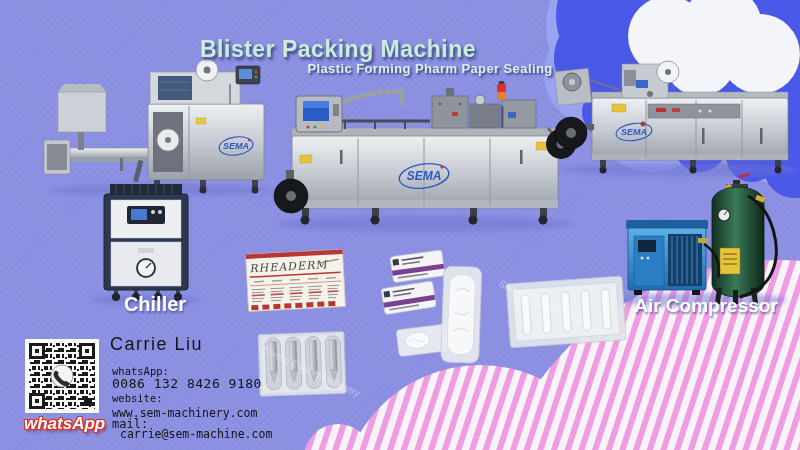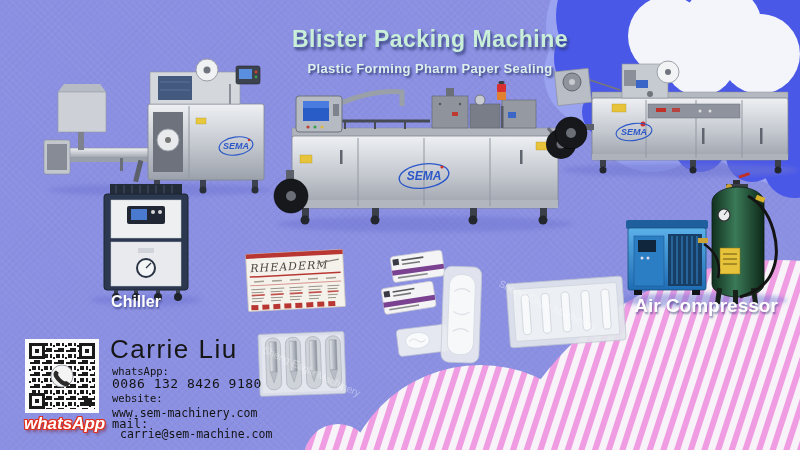--- a/index.html
+++ b/index.html
@@ -7,44 +7,44 @@
     position:relative;width:800px;height:450px;overflow:hidden;
     background-color:#8b90e2;
     background-image:
       repeating-linear-gradient(45deg, rgba(255,255,255,.045) 0 1px, transparent 1px 5px),
       repeating-linear-gradient(-45deg, rgba(70,70,140,.05) 0 1px, transparent 1px 5px);
     font-family:"Liberation Sans",sans-serif;
   }
   svg.scene{position:absolute;left:0;top:0;z-index:1;}
   .txt{position:absolute;z-index:2;white-space:nowrap;}
   .title{
-    left:200px;top:26px;width:460px;text-align:center;
+    left:200px;top:36px;width:460px;text-align:left;
     font-size:23px;font-weight:bold;letter-spacing:.5px;color:#c9eeda;
     text-shadow:1px 1px 0 #5a64a8, 2px 3px 3px rgba(35,45,100,.75);
   }
   .subtitle{
     left:200px;top:61px;width:460px;text-align:center;
     font-size:13px;font-weight:bold;letter-spacing:.4px;color:#def0ee;
     text-shadow:1px 1px 0 #5a64a8, 2px 2px 2px rgba(35,45,100,.7);
   }
   .equip-label{
     color:#fdfdfd;font-weight:bold;text-align:center;
     text-shadow:1px 2px 2px rgba(40,45,110,.55);
   }
-  .chiller-label{left:84px;top:293px;width:104px;font-size:16px;}
+  .chiller-label{left:103px;top:293px;width:104px;font-size:20px;}
   .aircomp-label{left:612px;top:295px;width:188px;font-size:19px;text-align:center;}
   .qr-caption{
     left:24px;top:414px;width:78px;text-align:center;
     font-style:italic;font-weight:bold;font-size:17px;color:#fff;
     text-shadow:-1px 0 #e03020,1px 0 #e03020,0 -1px #e03020,0 1px #e03020,
                 -1px -1px #e03020,1px 1px #e03020,-1px 1px #e03020,1px -1px #e03020,
                 2px 3px 3px rgba(120,10,10,.55);
   }
   .contact{left:108px;top:334px;width:190px;height:110px;position:absolute;z-index:2;color:#131313;}
-  .contact .name{position:absolute;left:2px;top:0;font-size:26px;letter-spacing:1.5px;color:#161616;}
+  .contact .name{position:absolute;left:2px;top:0;font-size:18px;letter-spacing:1.5px;color:#161616;}
   .contact .mono{font-family:"DejaVu Sans Mono",monospace;font-weight:normal;position:absolute;left:4px;}
   .c-walabel{top:31px;font-size:10.5px;}
   .c-phone{top:42px;font-size:13px;letter-spacing:.5px;}
   .c-weblabel{top:58px;font-size:10.5px;}
   .c-website{top:72px;font-size:11.5px;}
   .c-maillabel{top:83px;font-size:12px;}
   .c-email{top:93px;font-size:11.5px;margin-left:8px;}
 </style>
 <title>Blister Packing Machine</title></head>
 <body>

